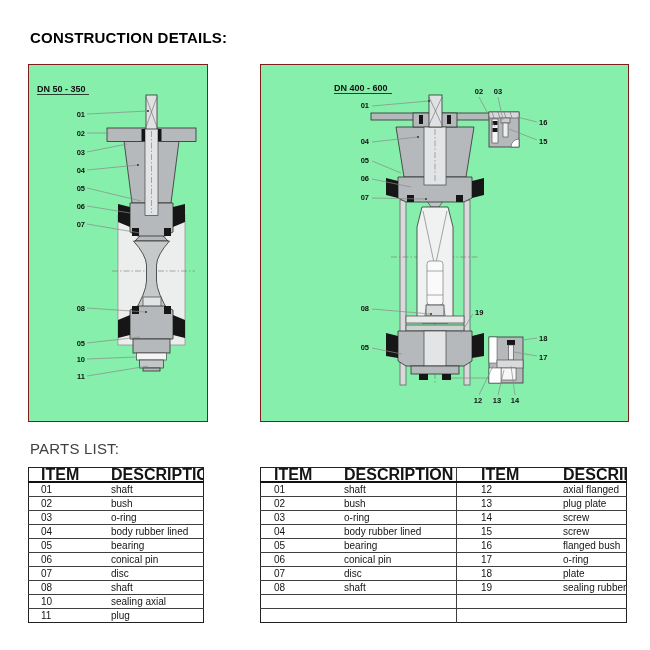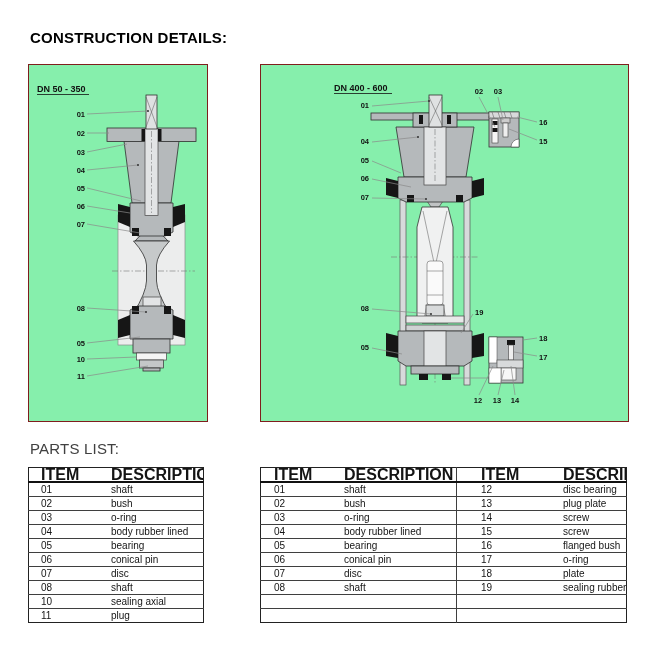--- a/index.html
+++ b/index.html
@@ -307,21 +307,21 @@
         <tr class="hdr">
       <th class="c1">ITEM</th>
       <th class="c2">DESCRIPTION</th>
       <th class="c3">ITEM</th>
       <th class="c4">DESCRIPTION</th>
     </tr>
     <tr>
           <td class="c1">01</td>
           <td class="c2">shaft</td>
           <td class="c3">12</td>
-          <td class="c4">disc bearing</td>
+          <td class="c4">axial flanged</td>
         </tr>
     <tr>
           <td class="c1">02</td>
           <td class="c2">bush</td>
           <td class="c3">13</td>
           <td class="c4">plug plate</td>
         </tr>
     <tr>
           <td class="c1">03</td>
           <td class="c2">o-ring</td>

